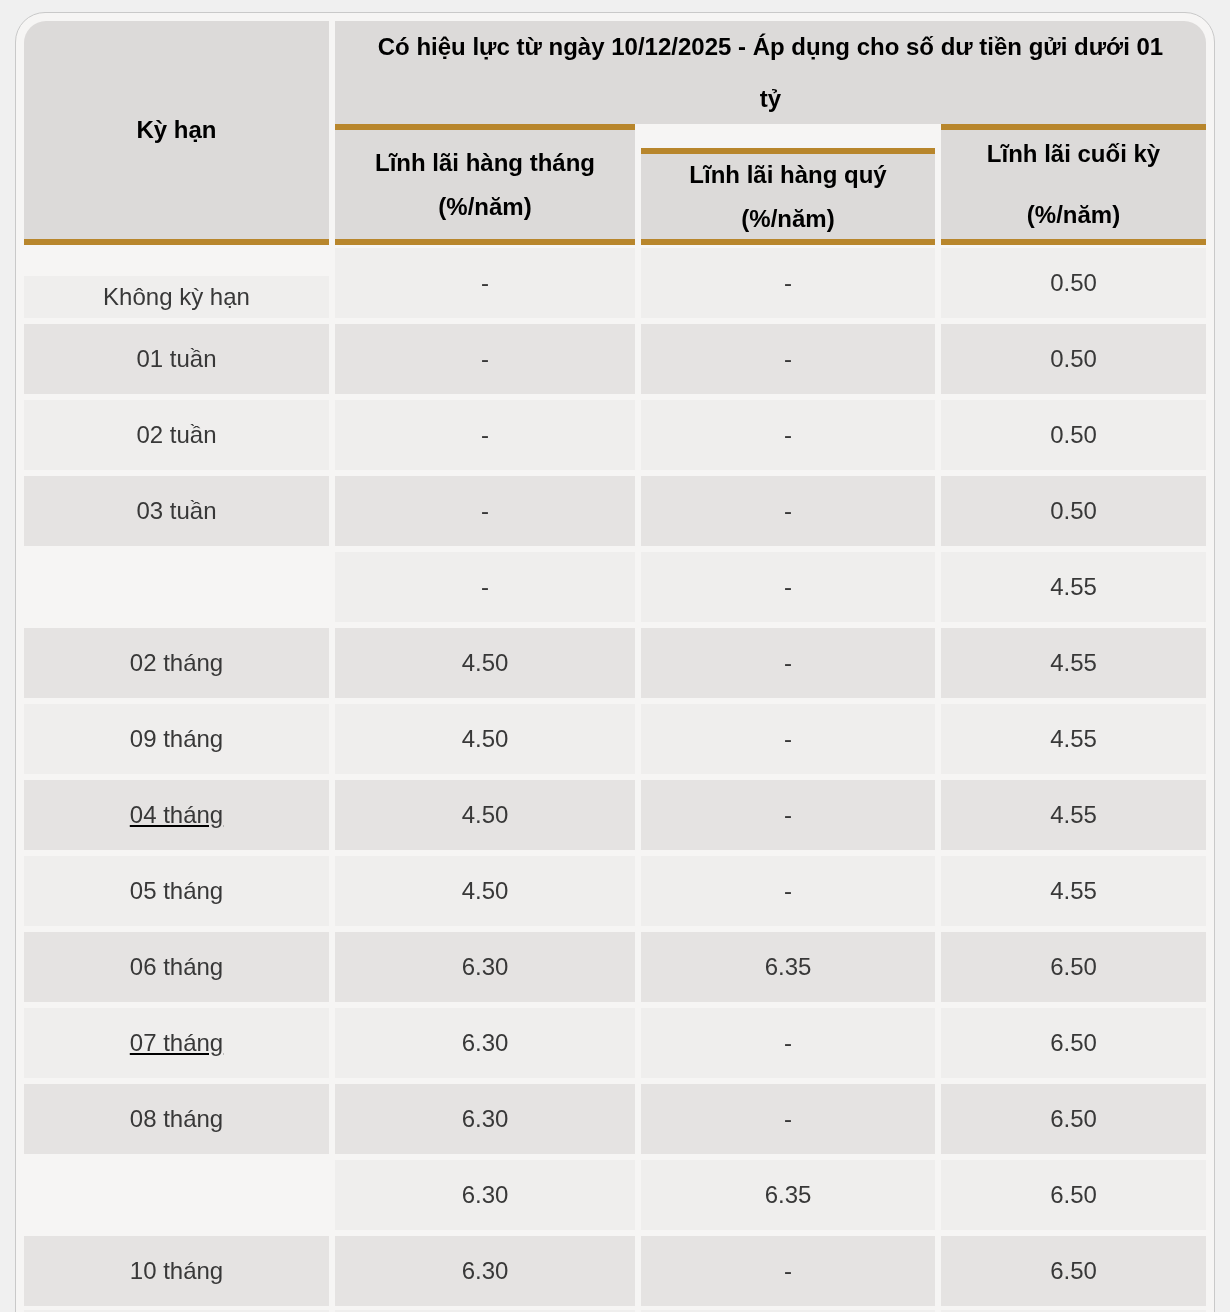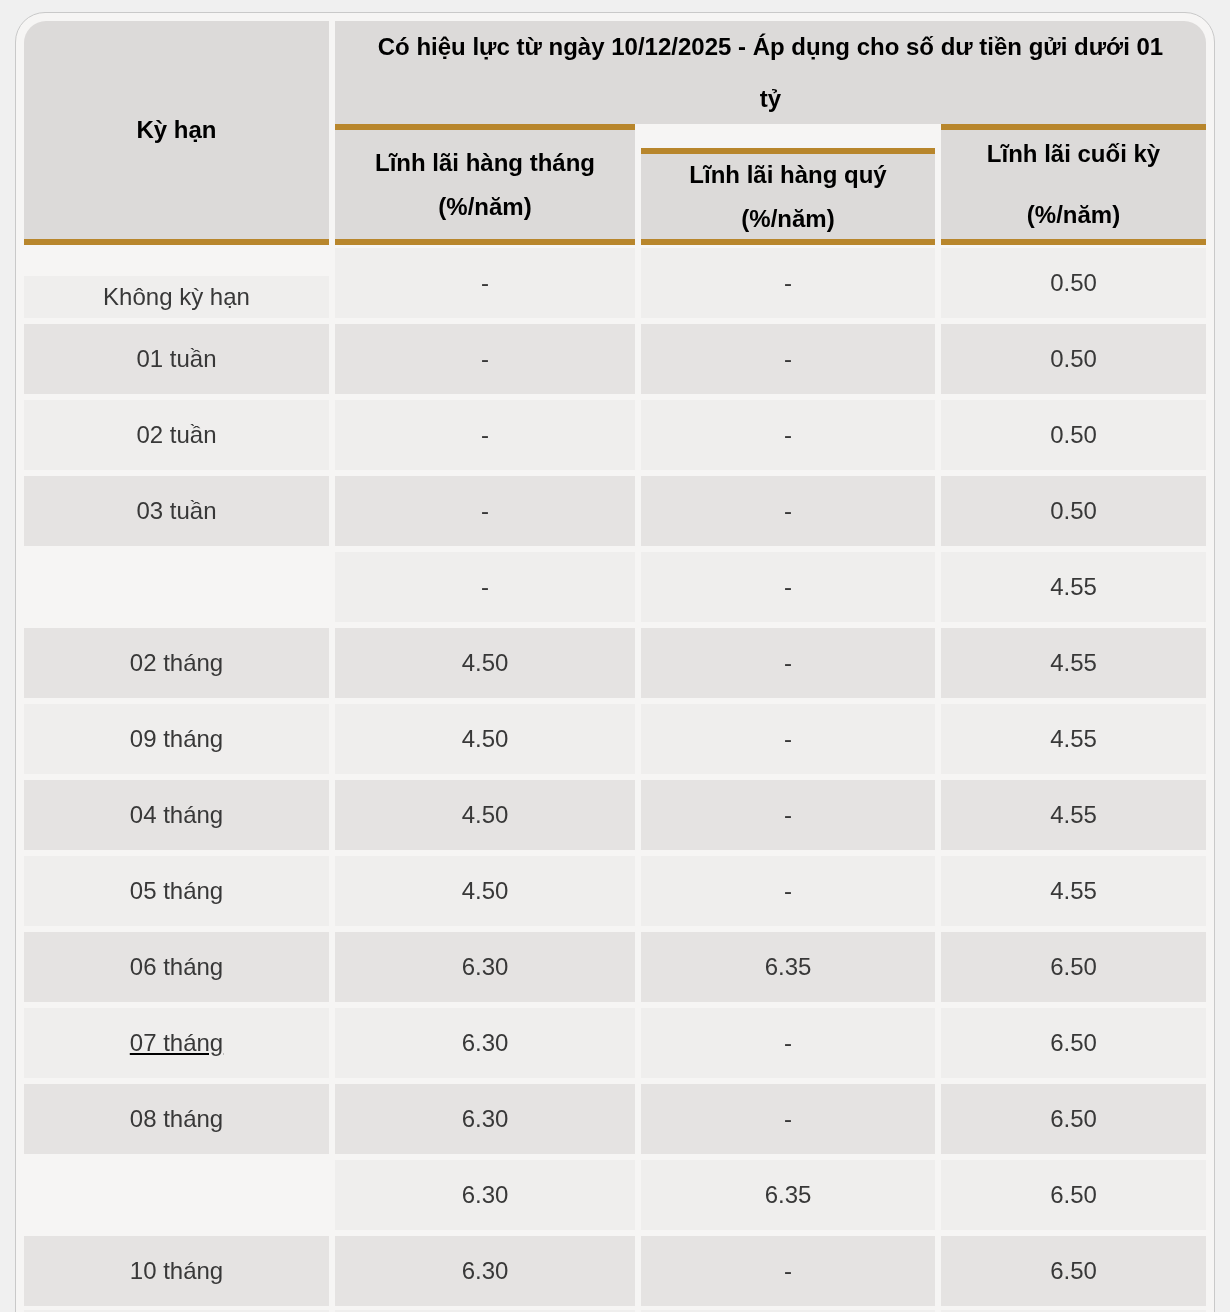--- a/index.html
+++ b/index.html
@@ -168,21 +168,21 @@
       </div>
       <div class="cell row-light" style="grid-area: 11 / 2;">
         <div class="blk">4.50</div>
       </div>
       <div class="cell row-light" style="grid-area: 11 / 3;">
         <div class="blk">-</div>
       </div>
       <div class="cell row-light" style="grid-area: 11 / 4;">
         <div class="blk">4.55</div>
       </div>
-      <div class="cell row-gray" style="grid-area: 12 / 1;">
+      <div class="cell row-gray" style="grid-area: 12 / 1; text-decoration: underline;">
         <div class="blk">04 tháng</div>
       </div>
       <div class="cell row-gray" style="grid-area: 12 / 2;">
         <div class="blk">4.50</div>
       </div>
       <div class="cell row-gray" style="grid-area: 12 / 3;">
         <div class="blk">-</div>
       </div>
       <div class="cell row-gray" style="grid-area: 12 / 4;">
         <div class="blk">4.55</div>

